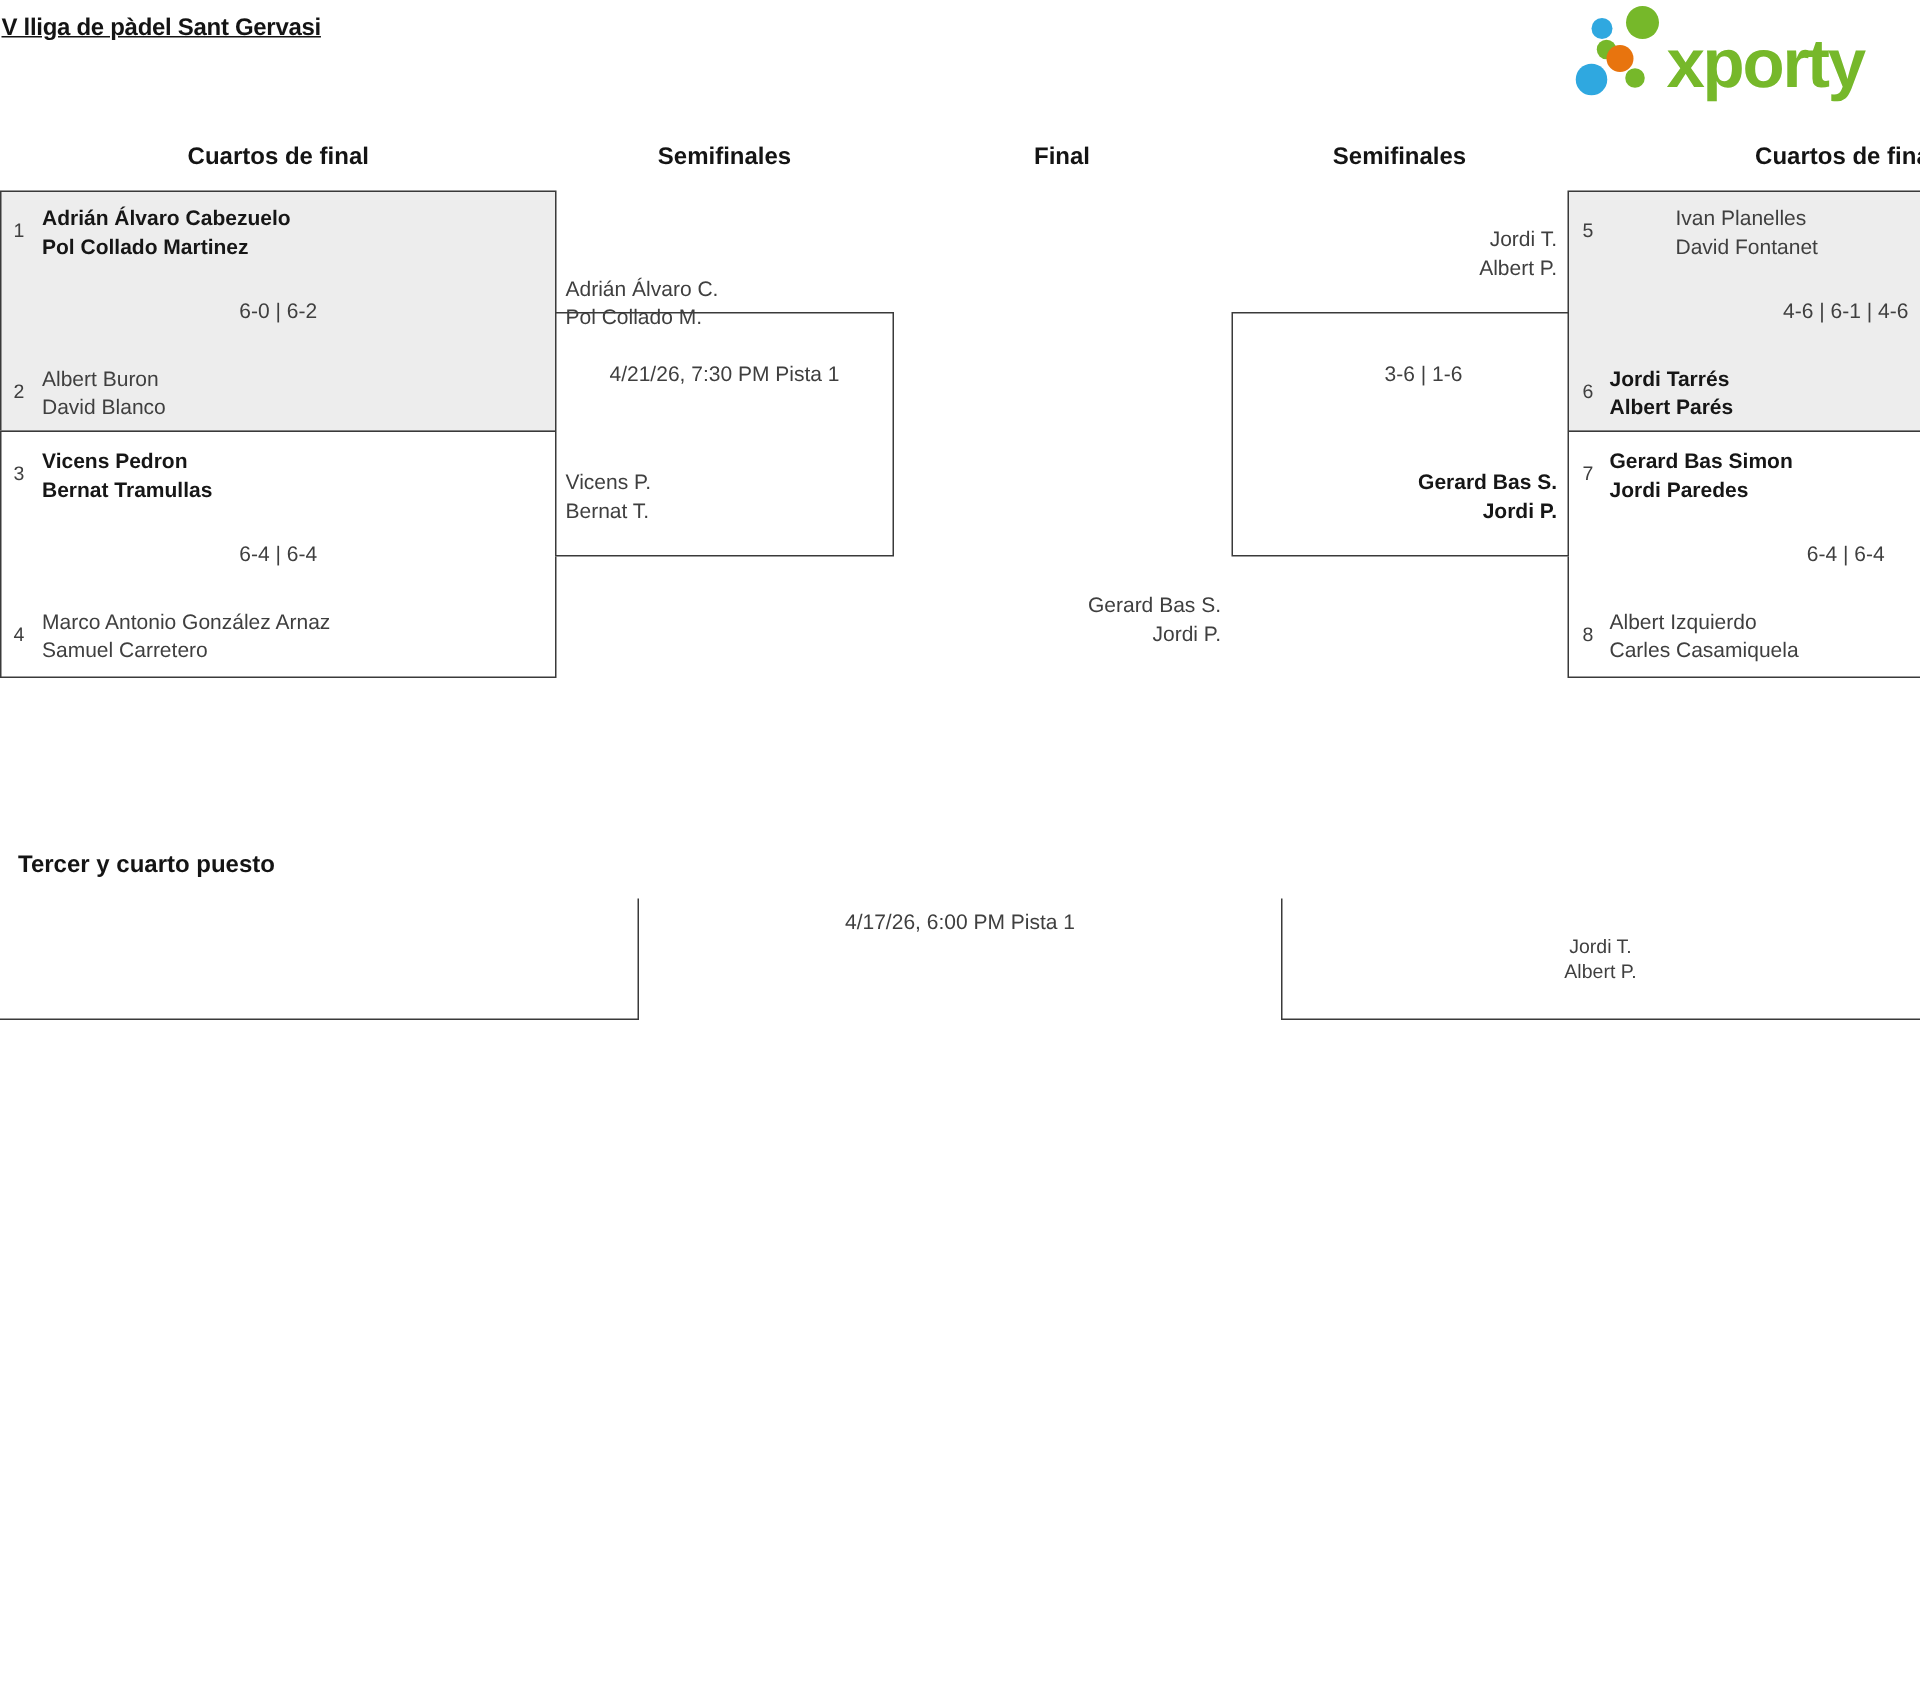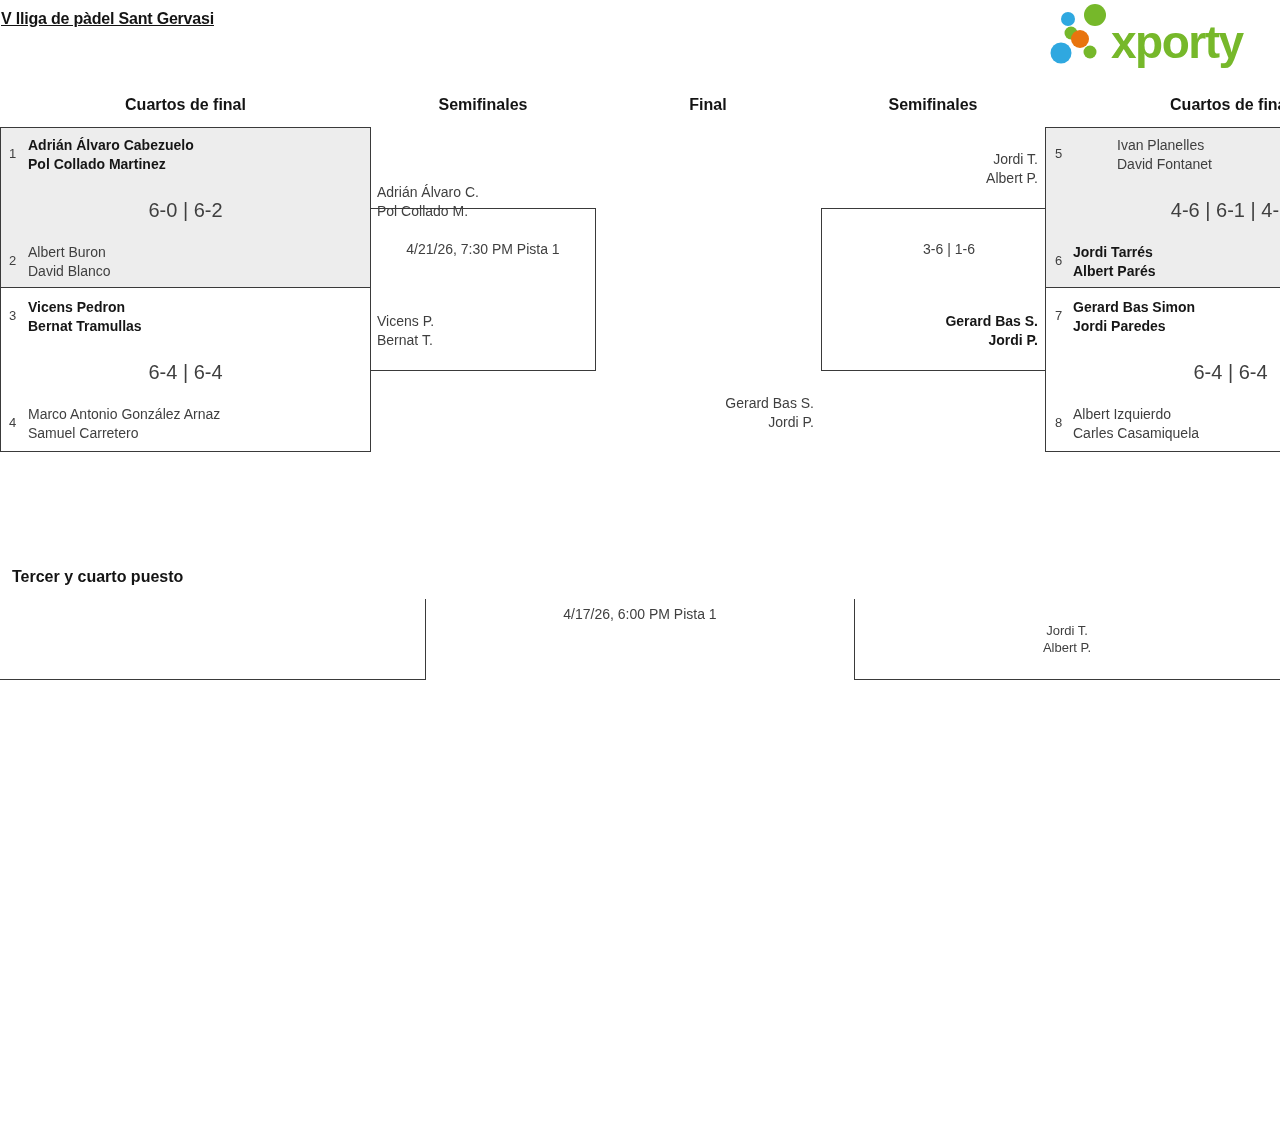--- a/index.html
+++ b/index.html
@@ -9,21 +9,21 @@
   }
   .abs{position:absolute;}
   .page-title{left:1px;top:2px;font-size:16px;line-height:33px;font-weight:700;
     color:#141414;letter-spacing:-0.2px;text-decoration:underline;}
   .round-header{top:96px;font-size:16px;font-weight:700;color:#141414;text-align:center;}
   .box{position:absolute;border:1px solid #3a3a3a;box-sizing:border-box;background:#fff;}
   .shade{background:#ededed;}
   .seed{position:absolute;font-size:13px;color:#3f3f3f;}
   .team{position:absolute;font-size:14px;line-height:19px;color:#3f3f3f;white-space:nowrap;}
   .winner{font-weight:700;color:#161616;}
-  .score{position:absolute;left:0;right:0;text-align:center;font-size:20px;color:#3f3f3f;}
+  .score{position:absolute;left:0;right:0;text-align:center;font-size:14px;color:#3f3f3f;}
   .info{font-size:14px;color:#3f3f3f;text-align:center;}
   .alignR{text-align:right;}
   .conn{position:absolute;box-sizing:border-box;}
   .conn-left{border-right:1px solid #3a3a3a;border-bottom:1px solid #3a3a3a;}
   .conn-right{border-left:1px solid #3a3a3a;border-bottom:1px solid #3a3a3a;}
   .section-title{font-size:16px;font-weight:700;color:#141414;padding-left:12px;}
   .third-team{position:absolute;font-size:13px;line-height:17px;color:#3f3f3f;text-align:center;}
   .logo-wrap{left:1045px;top:0;width:235px;height:75px;}
 </style>
 </head>

